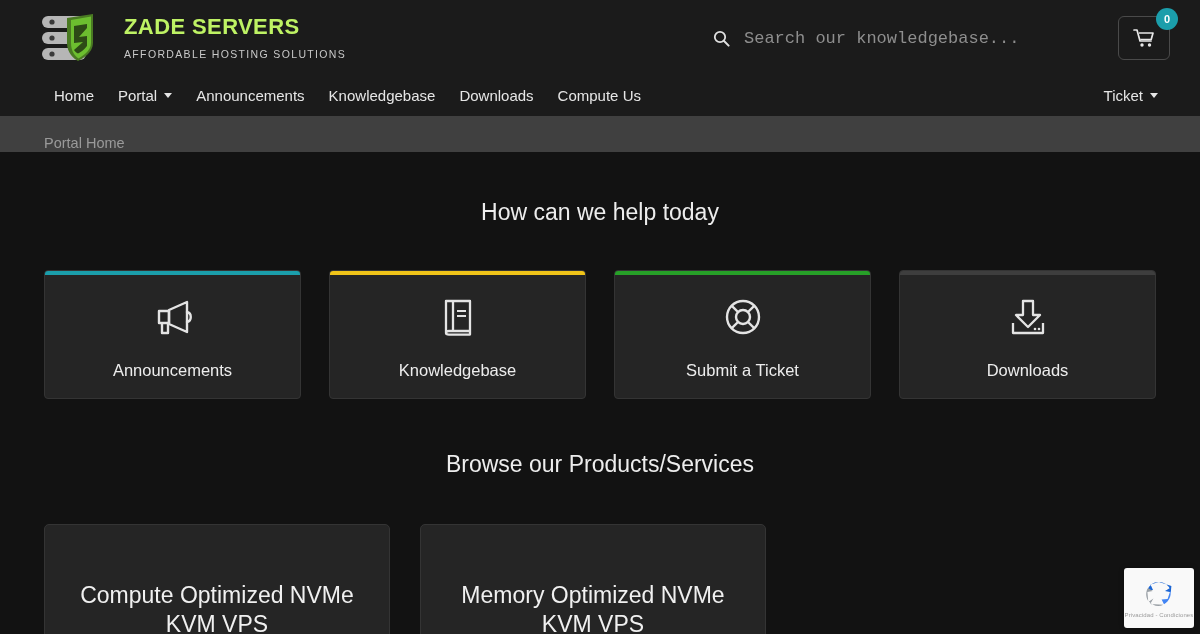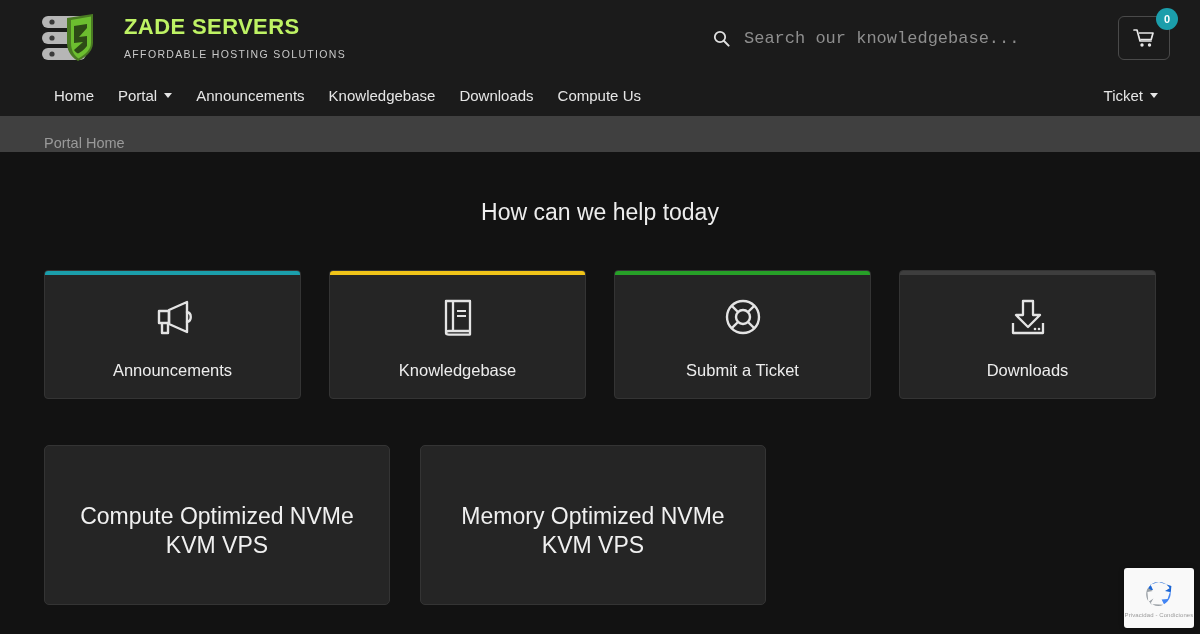--- a/index.html
+++ b/index.html
@@ -293,20 +293,21 @@
           <path d="M19 6 L29 6 L29 20 L36 20 L24 32 L12 20 L19 20 Z" fill="none" stroke="#e4e4e4" stroke-width="2.3" stroke-linejoin="round"></path>
           <path d="M9 28 L9 38 L39 38 L39 28" fill="none" stroke="#e4e4e4" stroke-width="2.3" stroke-linejoin="round"></path>
           <circle cx="31" cy="34" r="1.3" fill="#e4e4e4"></circle>
             <circle cx="35" cy="34" r="1.3" fill="#e4e4e4"></circle>
         </svg>
       </span>
       <span class="help-label">Downloads</span>
     </div>
   </div>
 
+  <h1 class="section-title title-browse">Browse our Products/Services</h1>
 
   <div class="product-row">
     <div class="product-card">
       <div class="product-name">Compute Optimized NVMe KVM VPS</div>
     </div>
     <div class="product-card">
       <div class="product-name">Memory Optimized NVMe KVM VPS</div>
     </div>
   </div>
 

